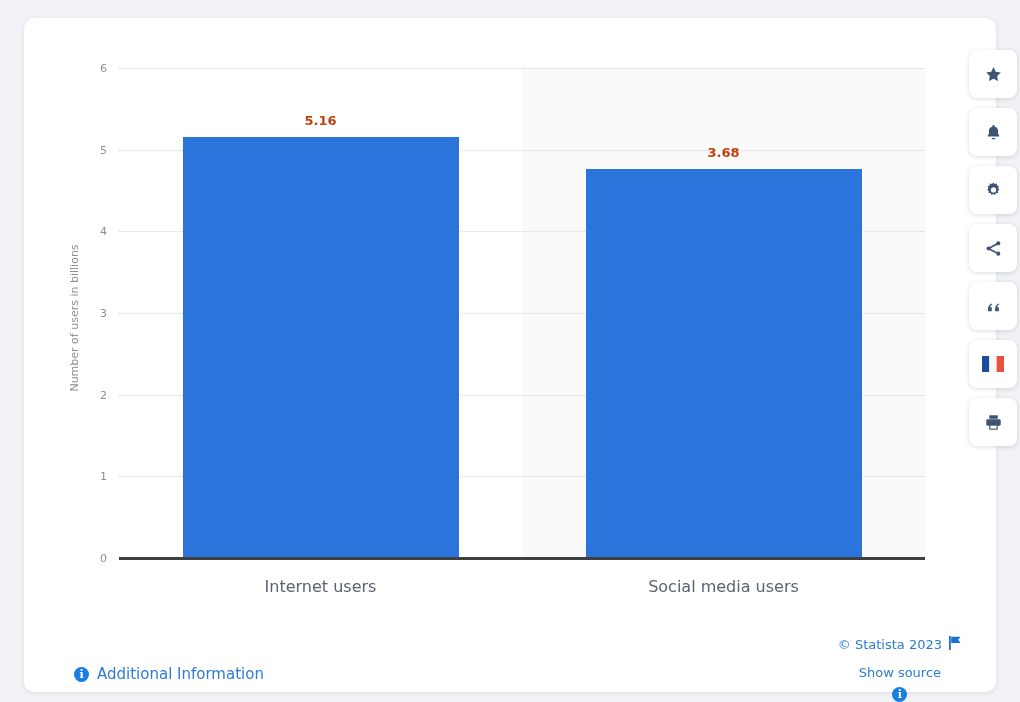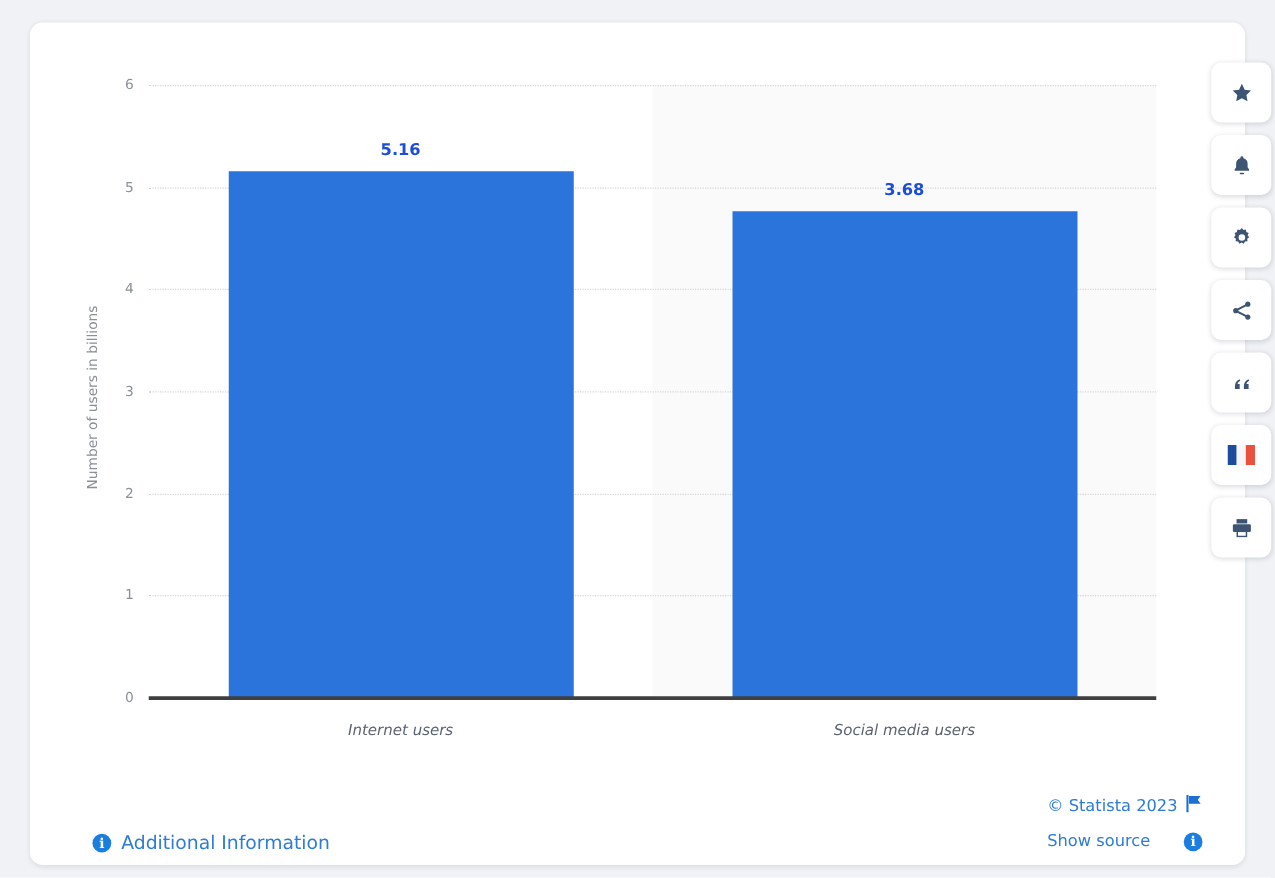--- a/index.html
+++ b/index.html
@@ -105,34 +105,33 @@
     width: 276px;
     background: #2a74db;
   }
 
   .bar-value {
     position: absolute;
     left: 50%;
     transform: translateX(-50%);
     font-size: 13px;
     font-weight: bold;
-    color: #1d4ed8;
+    color: #c2410c;
     white-space: nowrap;
   }
 
   .cat-label {
     position: absolute;
     top: 100%;
     margin-top: 19px;
     left: 50%;
     transform: translateX(-50%);
-    font-size: 12px;
+    font-size: 16px;
     color: #5c6370;
     white-space: nowrap;
-    font-style: italic;
   }
 
   
   #icon-rail {
     position: absolute;
     left: 945px;
     top: 32px;
     width: 48px;
     display: flex;
     flex-direction: column;
@@ -175,21 +174,21 @@
   .footer-line {
     display: flex;
     align-items: center;
     justify-content: space-between;
     gap: 7px;
     font-size: 13px;
     color: #2e7cd6;
     margin-bottom: 12px;
     white-space: nowrap;
   }
-  .footer-line.show-source { cursor: pointer; }
+  .footer-line.show-source { cursor: pointer; flex-direction: column; }
 
   .info-dot {
     display: inline-block;
     width: 15px;
     height: 15px;
     border-radius: 50%;
     background: #1a7ee0;
     color: #ffffff;
     font-size: 11px;
     font-weight: bold;

